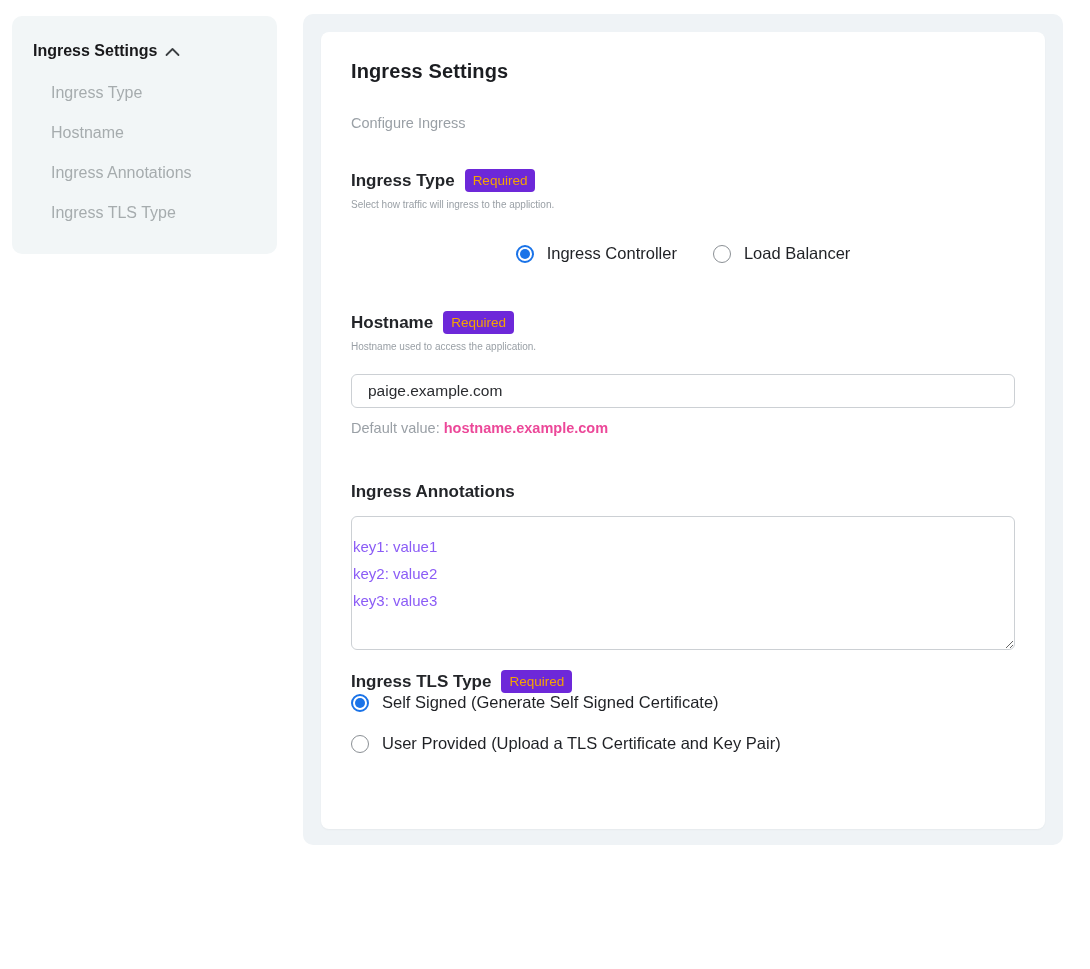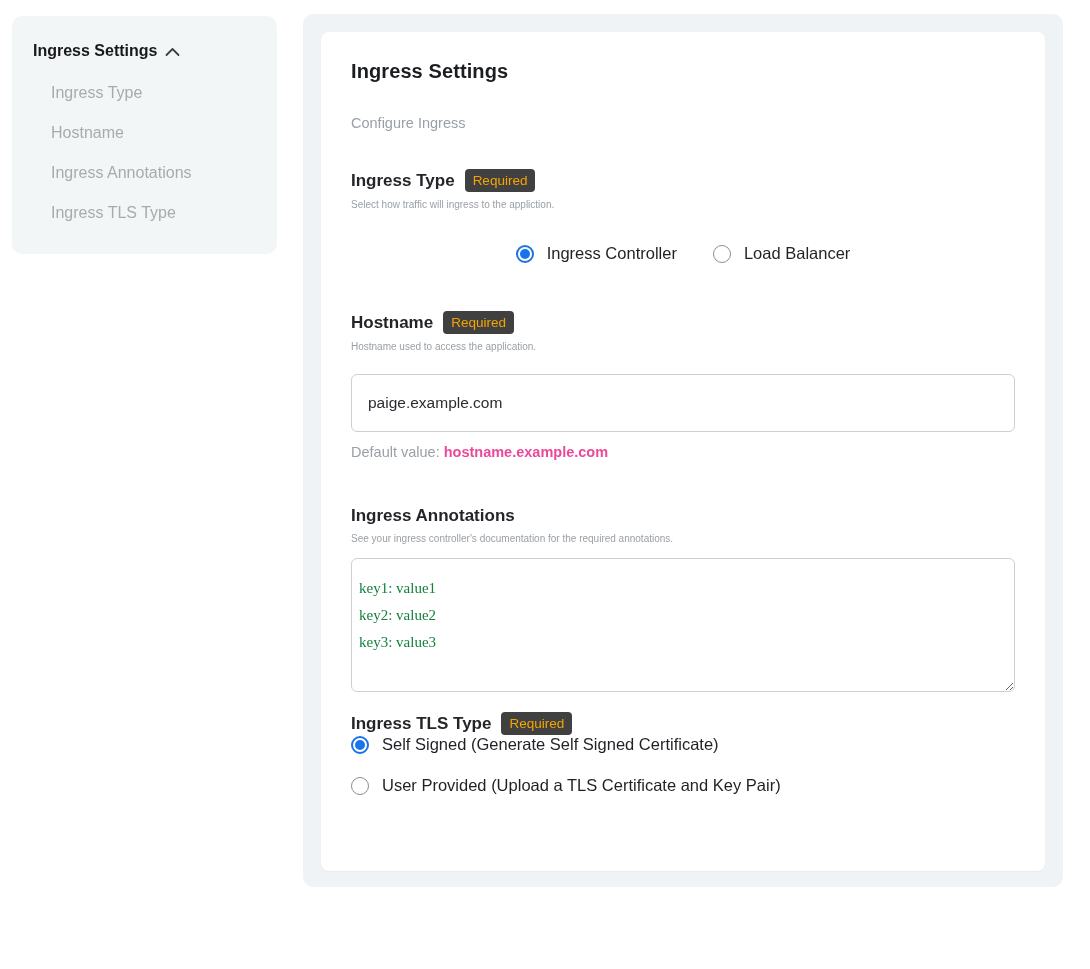--- a/index.html
+++ b/index.html
@@ -75,21 +75,21 @@
     align-items: center;
     gap: 10px;
   }
   .field-label {
     font-size: 17px;
     font-weight: 600;
     color: #232529;
   }
   .required-badge {
     display: inline-block;
-    background: #404040;
+    background: #6d28d9;
     color: #f5a400;
     font-size: 13.5px;
     padding: 4px 8px;
     border-radius: 4px;
   }
   .field-help {
     margin-top: 7px;
     font-size: 10px;
     color: #9aa0a6;
   }
@@ -131,21 +131,21 @@
     content: "";
     position: absolute;
     inset: 2px;
     border-radius: 50%;
     background: #1a73e8;
   }
 
   .text-input {
     display: block;
     width: 100%;
-    height: 58px;
+    height: 34px;
     margin-top: 22px;
     padding: 0 16px;
     border: 1px solid #ccd0d4;
     border-radius: 6px;
     font-family: "Liberation Sans", sans-serif;
     font-size: 15.5px;
     color: #2a2c30;
     background: #fff;
     outline: none;
   }
@@ -157,27 +157,27 @@
   .default-note .default-value {
     color: #ec4899;
     font-weight: 700;
   }
 
   .annotations-textarea {
     display: block;
     width: 100%;
     height: 134px;
     margin-top: 14px;
-    padding: 16px 7px;
+    padding: 16px 1px;
     border: 1px solid #ccd0d4;
     border-radius: 6px;
-    font-family: Liberation Serif, serif;
+    font-family: Liberation Sans, sans-serif;
     font-size: 15px;
     line-height: 27px;
-    color: #15803d;
+    color: #8b5cf6;
     background: #fff;
     resize: both;
     outline: none;
   }
 
   .tls-options { }
   .tls-options .radio-option { margin-top: 22px; }
   .tls-options .radio-option:first-child { margin-top: 0; }
 
   .save-button {
@@ -249,21 +249,20 @@
         </div>
         <p class="field-help">Hostname used to access the application.</p>
         <input type="text" class="text-input" value="paige.example.com" style="">
         <p class="default-note"><span>Default value: </span><span class="default-value">hostname.example.com</span></p>
       </section>
 
       <section class="section-annotations">
         <div class="field-label-row">
           <span class="field-label">Ingress Annotations</span>
         </div>
-        <p class="field-help">See your ingress controller's documentation for the required annotations.</p>
         <textarea class="annotations-textarea" spellcheck="false" style="">key1: value1
 key2: value2
 key3: value3</textarea>
       </section>
 
       <section class="section-tls">
         <div class="field-label-row">
           <span class="field-label">Ingress TLS Type</span>
           <span class="required-badge">Required</span>
         </div>

